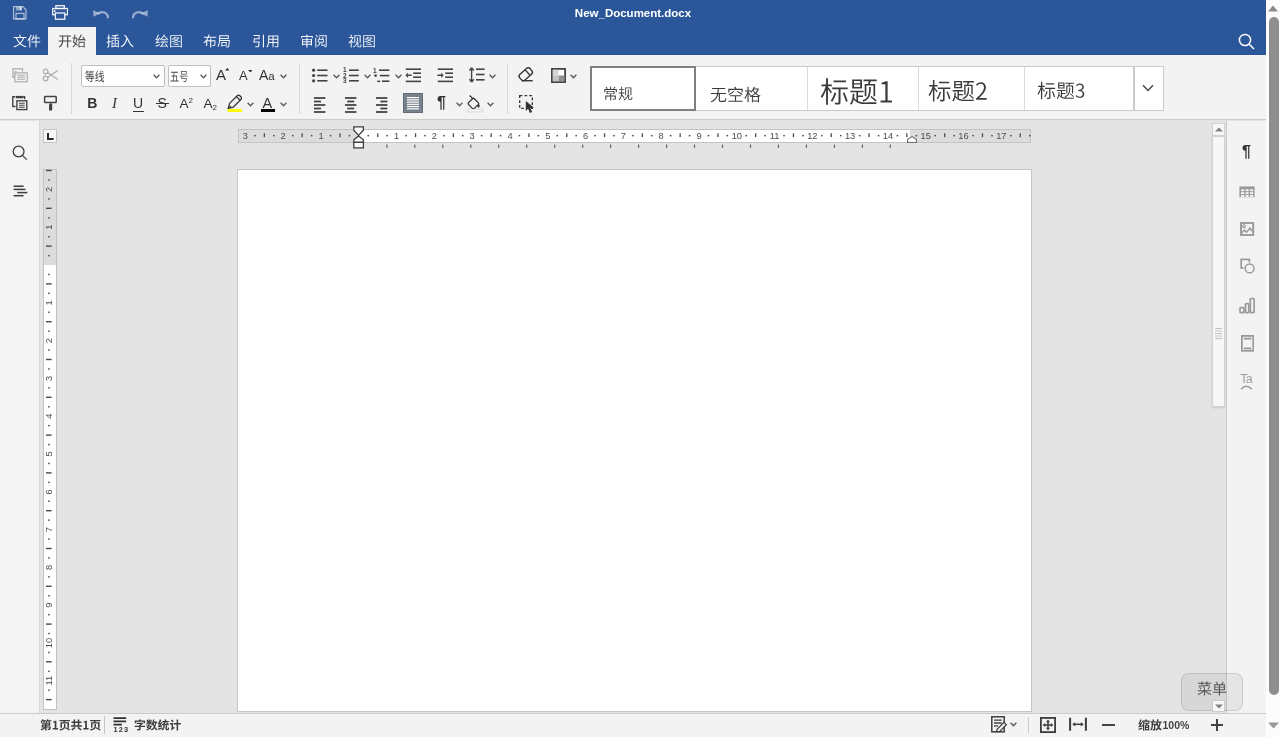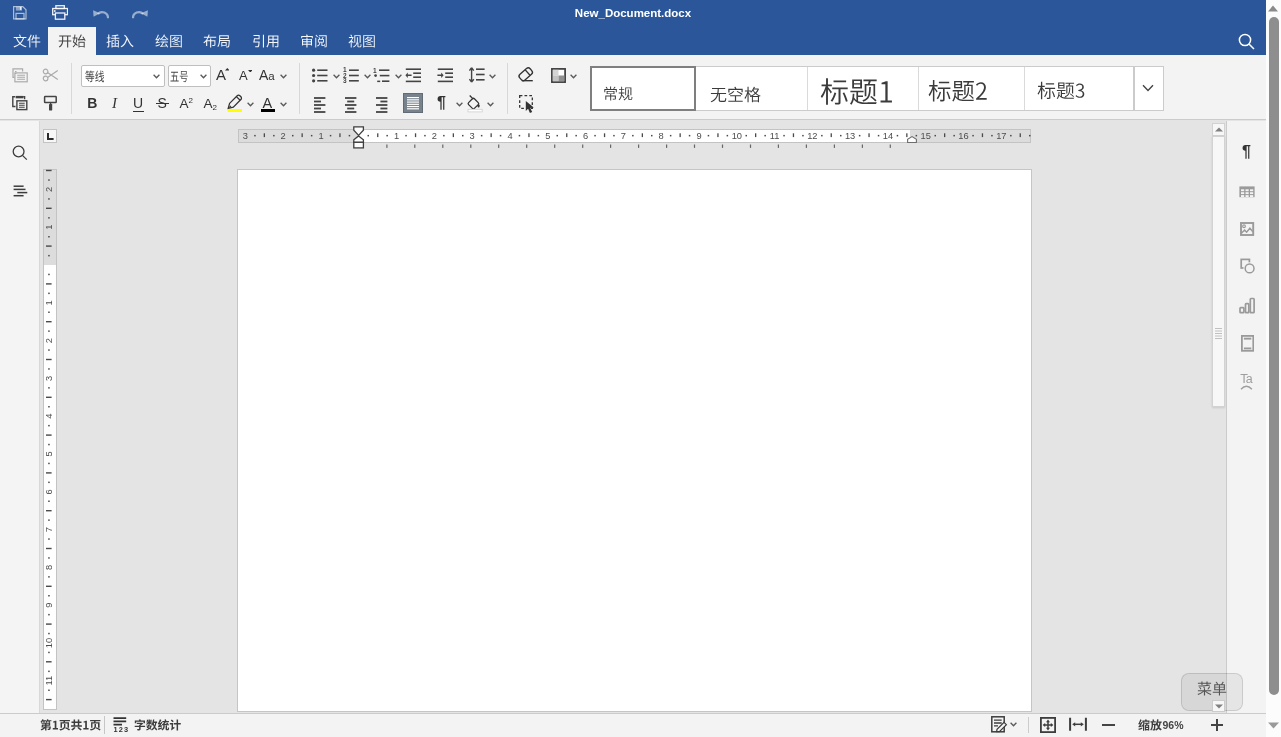--- a/index.html
+++ b/index.html
@@ -583,14 +583,14 @@
 <svg class="abs" style="left:1069px;top:717px;" width="18" height="15" viewBox="0 0 18 15">
     <path d="M1.1 0.8 V13.8 M16.9 0.8 V13.8" stroke="#3d3d3d" stroke-width="2"></path>
     <path d="M5.4 7.3 H12.6" stroke="#3d3d3d" stroke-width="1.5"></path>
     <polygon points="3.2,7.3 6.2,5.2 6.2,9.4" fill="#3d3d3d"></polygon>
     <polygon points="14.8,7.3 11.8,5.2 11.8,9.4" fill="#3d3d3d"></polygon>
   </svg>
 <div class="abs" style="left:1102px;top:723.7px;width:13px;height:2.2px;background:#444"></div>
 <div class="abs" style="left:1137.7px;top:718.9px;line-height:0"><svg width="24.0" height="12.6" viewBox="0 -10.56 24.0 12.60">
       <path d="M0.4 -0.8 0.7 0.5C1.8 0.1 3.1 -0.4 4.4 -0.9L4.1 -2.1C2.7 -1.6 1.3 -1.1 0.4 -0.8ZM6.9 -9.9C7.1 -9.6 7.2 -9.4 7.3 -9.1H4.4V-6.9H5.4C5.1 -5.8 4.6 -4.5 3.9 -3.7L3.9 -4.1L2.5 -3.8C3.2 -4.8 3.9 -5.9 4.4 -7L3.3 -7.6C3.2 -7.2 3 -6.8 2.8 -6.4L1.9 -6.4C2.6 -7.3 3.2 -8.5 3.6 -9.6L2.3 -10.2C1.9 -8.8 1.2 -7.3 1 -6.9C0.7 -6.5 0.5 -6.3 0.3 -6.2C0.4 -5.9 0.6 -5.2 0.7 -5C0.9 -5 1.2 -5.1 2.1 -5.2C1.7 -4.6 1.4 -4.2 1.3 -4C0.9 -3.5 0.7 -3.3 0.4 -3.2C0.5 -2.9 0.7 -2.3 0.8 -2C1.1 -2.2 1.5 -2.4 3.9 -3L3.9 -3.5C4.1 -3.2 4.3 -2.8 4.5 -2.6C4.7 -2.8 4.8 -3 5 -3.2V1.1H6.2V-5.4C6.4 -6 6.6 -6.5 6.8 -7L5.7 -7.3V-7.9H10.2V-7.1H11.5V-9.1H8.8C8.6 -9.5 8.4 -9.9 8.2 -10.3ZM6.9 -4.8V1H8.1V0.6H10V1H11.2V-4.8H9.4L9.6 -5.7H11.4V-6.8H6.7V-5.7H8.2L8.1 -4.8ZM8.1 -1.6H10V-0.6H8.1ZM8.1 -2.7V-3.7H10V-2.7Z M19.1 -10.2C18.8 -8.3 18.3 -6.4 17.4 -5.2V-5.3C17.4 -5.4 17.4 -5.9 17.4 -5.9H15V-7H17.8V-8.4H15.2L16.2 -8.6C16 -9.1 15.8 -9.7 15.6 -10.2L14.3 -9.9C14.5 -9.5 14.7 -8.8 14.8 -8.4H12.5V-7H13.6V-4.7C13.6 -3.2 13.5 -1.4 12.2 0.1C12.5 0.3 13 0.7 13.2 1C14.7 -0.6 15 -2.6 15 -4.5H16C16 -1.7 15.9 -0.7 15.7 -0.4C15.6 -0.3 15.5 -0.3 15.4 -0.3C15.2 -0.3 14.9 -0.3 14.5 -0.3C14.7 0.1 14.8 0.6 14.8 1C15.3 1 15.8 1 16.1 1C16.5 0.9 16.7 0.8 16.9 0.4C17.2 0 17.3 -1.3 17.4 -4.6C17.7 -4.3 18 -3.9 18.2 -3.7C18.5 -4 18.7 -4.3 18.9 -4.7C19.1 -3.8 19.4 -3 19.8 -2.2C19.2 -1.3 18.3 -0.7 17.2 -0.2C17.5 0.1 17.9 0.8 18 1.1C19.1 0.6 19.9 -0.1 20.6 -0.9C21.2 -0.1 21.9 0.5 22.8 1C23 0.6 23.5 0.1 23.8 -0.2C22.8 -0.7 22 -1.4 21.4 -2.2C22.1 -3.5 22.5 -4.9 22.8 -6.7H23.7V-8H20.1C20.3 -8.7 20.5 -9.3 20.6 -10ZM19.8 -6.7H21.3C21.2 -5.6 20.9 -4.6 20.6 -3.7C20.2 -4.6 19.9 -5.6 19.7 -6.6Z" fill="#3d3d3d"></path>
     </svg></div>
-<div class="tb" style="left:1162.5px;top:719.8px;font-size:10.5px;font-weight:700;color:#444">96%</div>
+<div class="tb" style="left:1162.5px;top:719.8px;font-size:10.5px;font-weight:700;color:#444">100%</div>
 <div class="abs" style="left:1211px;top:723.9px;width:12px;height:2.2px;background:#444"></div>
 <div class="abs" style="left:1215.9px;top:719px;width:2.2px;height:12px;background:#444"></div>
 </body></html>

